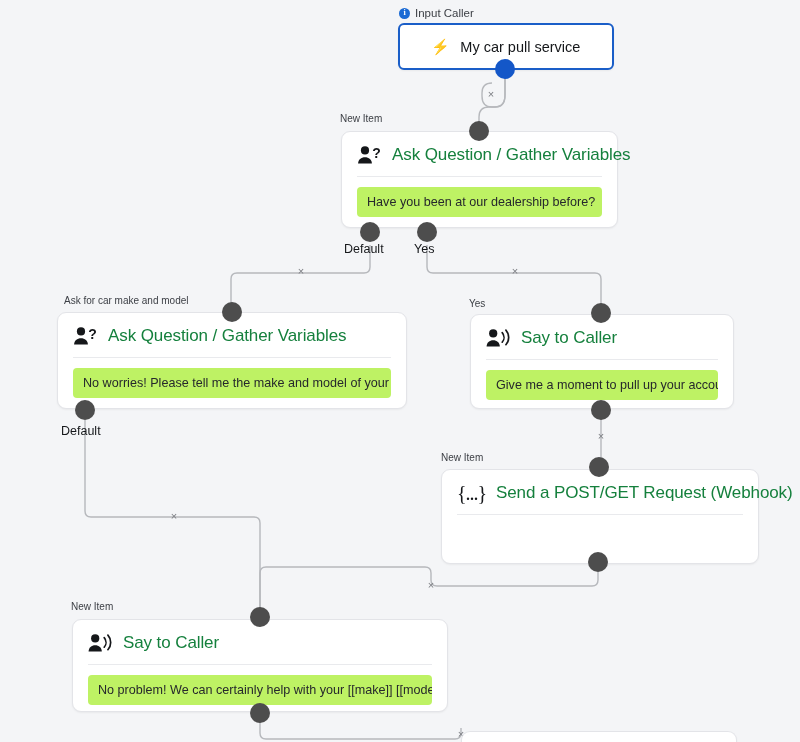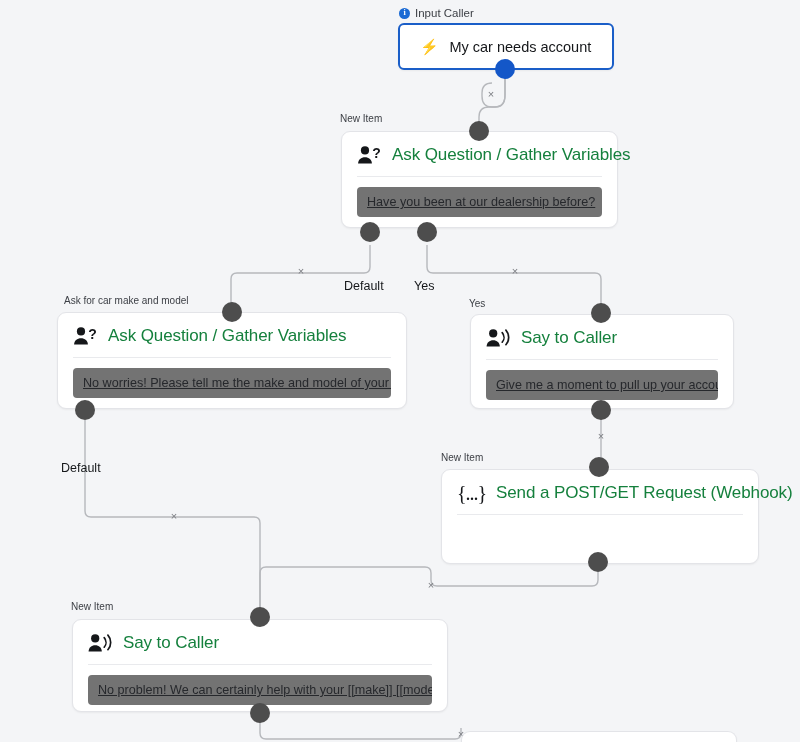--- a/index.html
+++ b/index.html
@@ -73,28 +73,27 @@
   }
   .node-divider {
     height: 1px;
     background: #e9eaed;
     margin: 0 15px;
   }
   .node-body {
     padding: 10px 15px 13px 15px;
   }
   .node-field {
-    background: #737373;
+    background: #bef264;
     border-radius: 4px;
     padding: 8px 10px;
     font-size: 12.6px;
     color: #26282c;
     white-space: nowrap;
     overflow: hidden;
-    text-decoration: underline;
   }
 
   
   .trigger-row {
     display: flex;
     align-items: center;
     gap: 10px;
     font-size: 14.5px;
     color: #15171a;
   }
@@ -134,21 +133,20 @@
     color: #3d4046;
     z-index: 3;
     white-space: nowrap;
   }
   .port-label {
     position: absolute;
     font-size: 12.5px;
     color: #15171a;
     z-index: 3;
     white-space: nowrap;
-    margin-top: 37px;
   }
 
   
   .dot {
     position: absolute;
     width: 20px; height: 20px;
     border-radius: 50%;
     background: #4d4d4d;
     z-index: 4;
   }
@@ -209,21 +207,21 @@
   </svg>
 
   <div class="trigger-caption" style="left:399px; top:7px;">
     <span class="info-dot">i</span>
     <span>Input Caller</span>
   </div>
 
   <div class="node trigger" style="left:398px; top:23px; width:216px; height:47px;">
     <div class="trigger-row">
       <span class="bolt">⚡</span>
-      <span>My car needs account</span>
+      <span>My car pull service</span>
     </div>
   </div>
   <div class="dot blue" style="left:495px; top:59px;"></div>
 
   <div class="caption" style="left:340px; top:113px;">New Item</div>
 
   <div class="node" style="left:341px; top:131px; width:277px; height:97px;">
     <div class="node-head">
       <svg class="icon" viewBox="0 0 26 20">
         <circle cx="8" cy="5.4" r="4.1" fill="#15171a"></circle>

